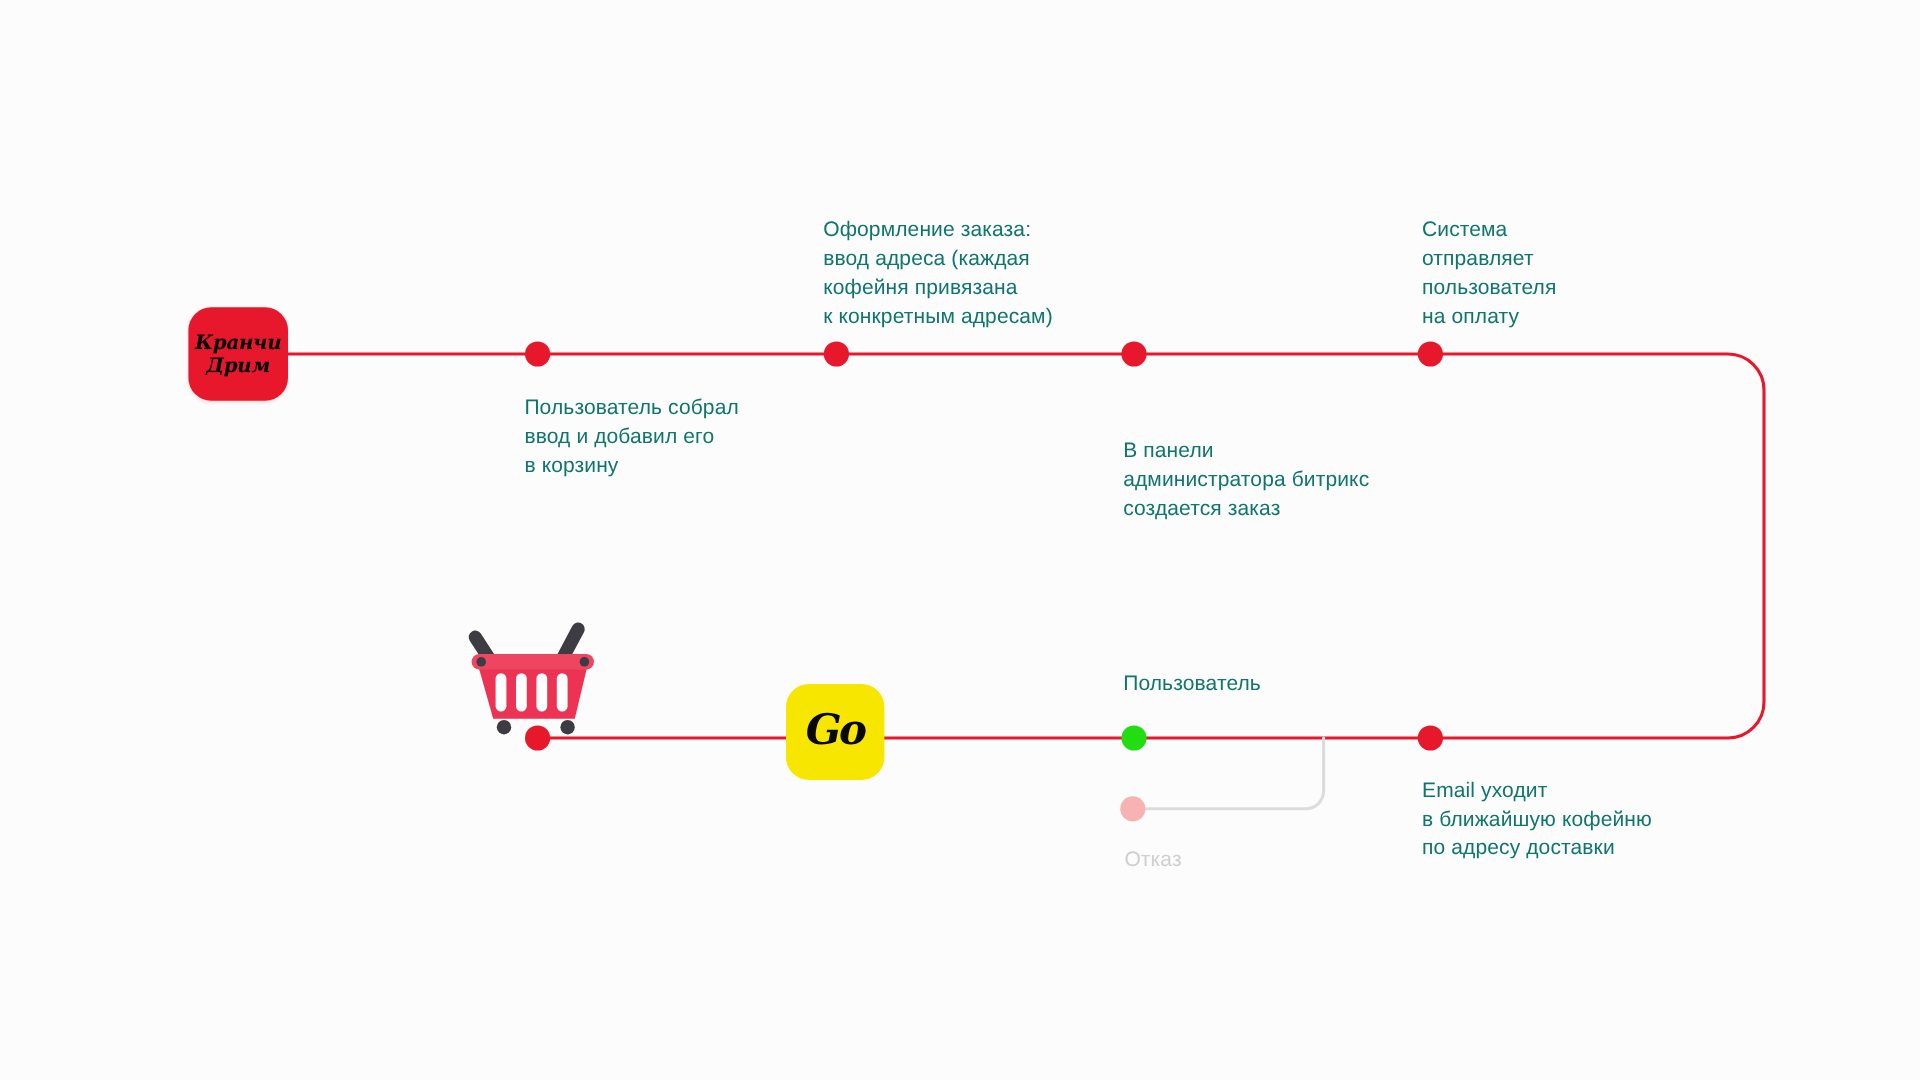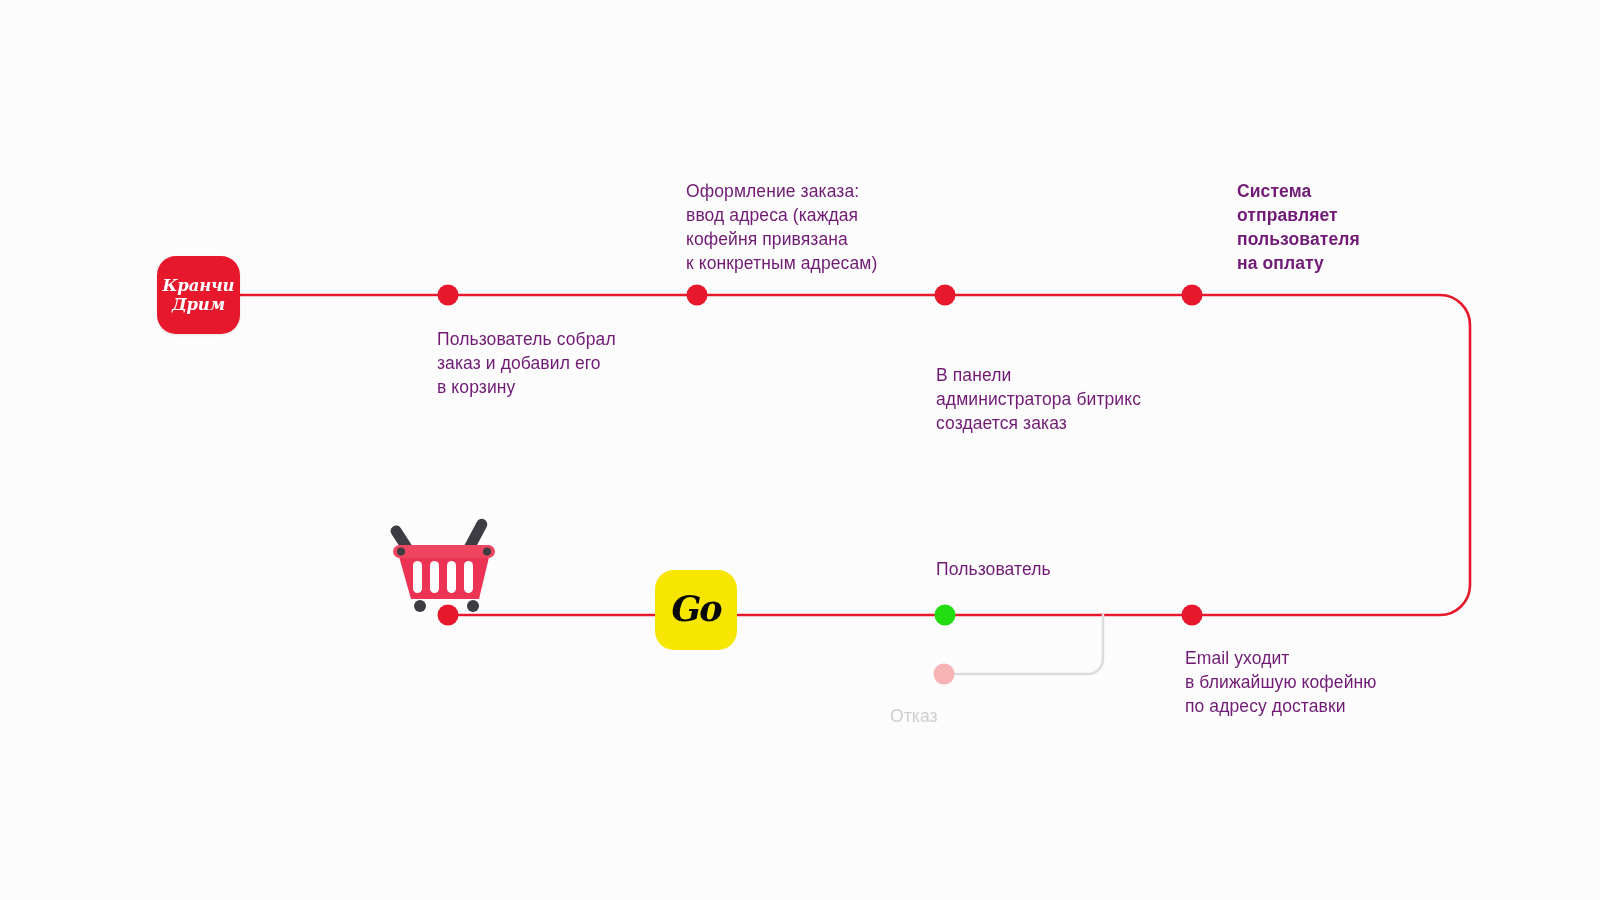--- a/index.html
+++ b/index.html
@@ -23,53 +23,53 @@
     width: 1600px;
     height: 900px;
   }
 
   
   .label {
     position: absolute;
     font-family: "Liberation Sans", "DejaVu Sans", sans-serif;
     font-size: 17.5px;
     line-height: 24px;
-    color: #701a75;
+    color: #0f766e;
     white-space: pre-line;
     letter-spacing: 0.1px;
   }
   .label.muted { color: #cfcfcf; }
   .label.single { line-height: 22px; }
 
   #label-checkout   { left: 686px; top: 179px; }
   #label-cart       { left: 437px; top: 327px; }
-  #label-payment    { left: 1237px; top: 179px; font-weight: bold; }
+  #label-payment    { left: 1185px; top: 179px; }
   #label-bitrix     { left: 936px; top: 327px; margin-top: 36px; }
   #label-confirm    { left: 936px; top: 558px; }
-  #label-reject     { left: 890px; top: 705px; }
+  #label-reject     { left: 937px; top: 705px; }
   #label-courier    { left: 437px; top: 646px; }
   #label-email      { left: 1185px; top: 646px; }
 
   
   #brand-logo {
     position: absolute;
     left: 157px;
     top: 256px;
     width: 83px;
     height: 78px;
     background: #e8182c;
     border-radius: 19px;
     display: flex;
     flex-direction: column;
     align-items: center;
     justify-content: center;
     box-shadow: 0 1px 3px rgba(0,0,0,.10);
   }
   .brand-line {
-    color: #ffffff;
+    color: #000000;
     font-family: "DejaVu Serif", "Liberation Serif", serif;
     font-style: italic;
     font-weight: bold;
     font-size: 16.5px;
     line-height: 18px;
     letter-spacing: -0.2px;
     text-shadow: 0 1px 0 rgba(0,0,0,.08);
   }
   .brand-line.second { margin-top: 1px; }
 
@@ -158,21 +158,21 @@
     <circle cx="35" cy="103" r="6" fill="#3c3c42"></circle>
     <circle cx="88" cy="103" r="6" fill="#3c3c42"></circle>
   </svg>
 
   <div class="label" id="label-checkout">Оформление заказа:
 ввод адреса (каждая
 кофейня привязана
 к конкретным адресам)</div>
 
   <div class="label" id="label-cart">Пользователь собрал
-заказ и добавил его
+ввод и добавил его
 в корзину</div>
 
   <div class="label" id="label-payment">Система
 отправляет
 пользователя
 на оплату</div>
 
   <div class="label" id="label-bitrix">В панели
 администратора битрикс
 создается заказ</div>

